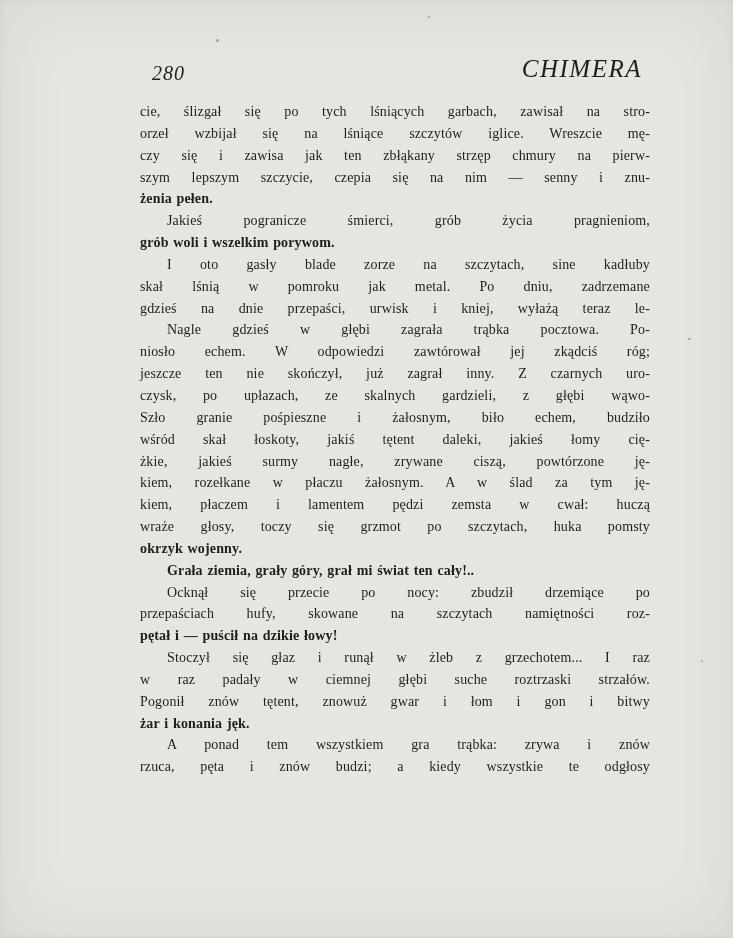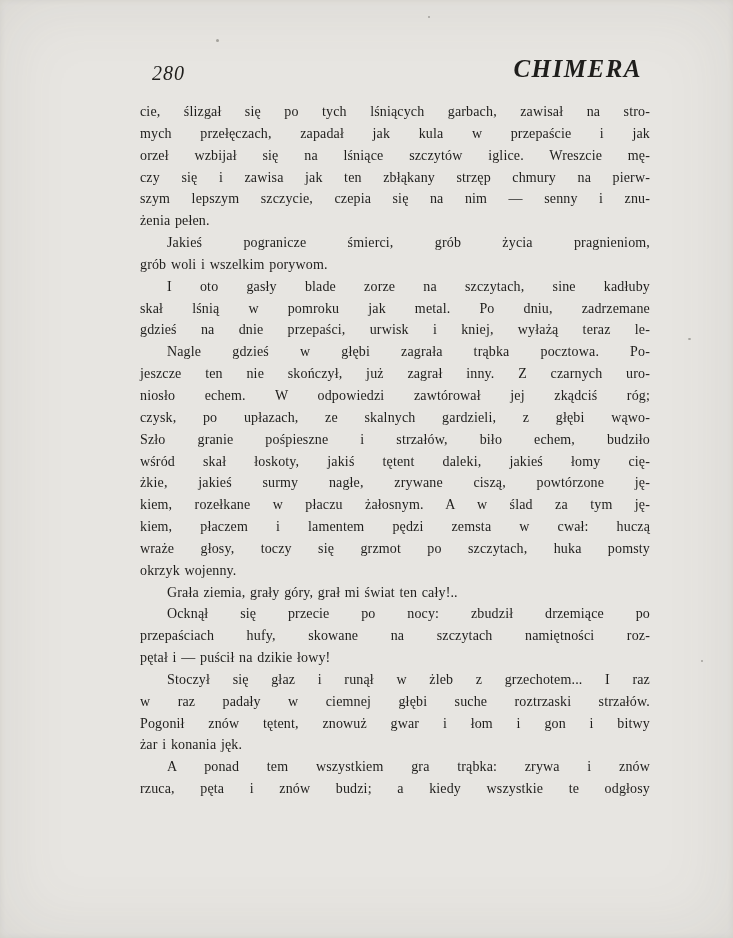--- a/index.html
+++ b/index.html
@@ -23,40 +23,41 @@
     top: 62px;
     font-style: italic;
     font-size: 20px;
     letter-spacing: 1px;
   }
   .journal-title {
     position: absolute;
     right: 91px;
     top: 55px;
     font-style: italic;
-    font-weight: bold;
+    font-weight: normal;
     font-size: 25px;
     letter-spacing: 1.5px;
   }
   .text-block {
     position: absolute;
     left: 140px;
     top: 101px;
     width: 510px;
     font-size: 14px;
     line-height: 21.85px;
     letter-spacing: 0.15px;
     word-spacing: 1px;
   }
   .text-line {
     text-align: justify;
     text-align-last: justify;
   }
   .text-line.last-of-para {
     text-align-last: left;
+    font-weight: bold;
   }
   .text-line.indented {
     text-indent: 27px;
   }
   
   .speck {
     position: absolute;
     border-radius: 50%;
     background: #6d6b66;
     opacity: 0.55;
@@ -71,35 +72,34 @@
 
 <div class="scan-page" style="background: rgb(231, 229, 225); color: rgb(31, 30, 28);">
   <div class="page-header">
     <span class="page-number">280</span>
     <span class="journal-title">CHIMERA</span>
   </div>
 
   <div class="text-block">
 
   <div class="text-line">cie, ślizgał się po tych lśniących garbach, zawisał na stro-</div>
-      <div class="text-line">mych przełęczach, zapadał jak kula w przepaście i jak</div>
       <div class="text-line">orzeł wzbijał się na lśniące szczytów iglice. Wreszcie mę-</div>
       <div class="text-line">czy się i zawisa jak ten zbłąkany strzęp chmury na pierw-</div>
       <div class="text-line">szym lepszym szczycie, czepia się na nim — senny i znu-</div>
       <div class="text-line last-of-para">żenia pełen.</div>
       <div class="text-line indented">Jakieś pogranicze śmierci, grób życia pragnieniom,</div>
       <div class="text-line last-of-para">grób woli i wszelkim porywom.</div>
       <div class="text-line indented">I oto gasły blade zorze na szczytach, sine kadłuby</div>
       <div class="text-line">skał lśnią w pomroku jak metal. Po dniu, zadrzemane</div>
       <div class="text-line">gdzieś na dnie przepaści, urwisk i kniej, wyłażą teraz le-</div>
       <div class="text-line indented">Nagle gdzieś w głębi zagrała trąbka pocztowa. Po-</div>
+      <div class="text-line">niosło echem. W odpowiedzi zawtórował jej zkądciś róg;</div>
       <div class="text-line">jeszcze ten nie skończył, już zagrał inny. Z czarnych uro-</div>
-      <div class="text-line">niosło echem. W odpowiedzi zawtórował jej zkądciś róg;</div>
       <div class="text-line">czysk, po upłazach, ze skalnych gardzieli, z głębi wąwo-</div>
-      <div class="text-line">Szło granie pośpieszne i strzałów, biło echem, budziło</div>
+      <div class="text-line">Szło granie pośpieszne i żałosnym, biło echem, budziło</div>
       <div class="text-line">wśród skał łoskoty, jakiś tętent daleki, jakieś łomy cię-</div>
       <div class="text-line">żkie, jakieś surmy nagłe, zrywane ciszą, powtórzone ję-</div>
       <div class="text-line">kiem, rozełkane w płaczu żałosnym. A w ślad za tym ję-</div>
       <div class="text-line">kiem, płaczem i lamentem pędzi zemsta w cwał: huczą</div>
       <div class="text-line">wraże głosy, toczy się grzmot po szczytach, huka pomsty</div>
       <div class="text-line last-of-para">okrzyk wojenny.</div>
       <div class="text-line indented last-of-para">Grała ziemia, grały góry, grał mi świat ten cały!..</div>
       <div class="text-line indented">Ocknął się przecie po nocy: zbudził drzemiące po</div>
       <div class="text-line">przepaściach hufy, skowane na szczytach namiętności roz-</div>
       <div class="text-line last-of-para">pętał i — puścił na dzikie łowy!</div>

